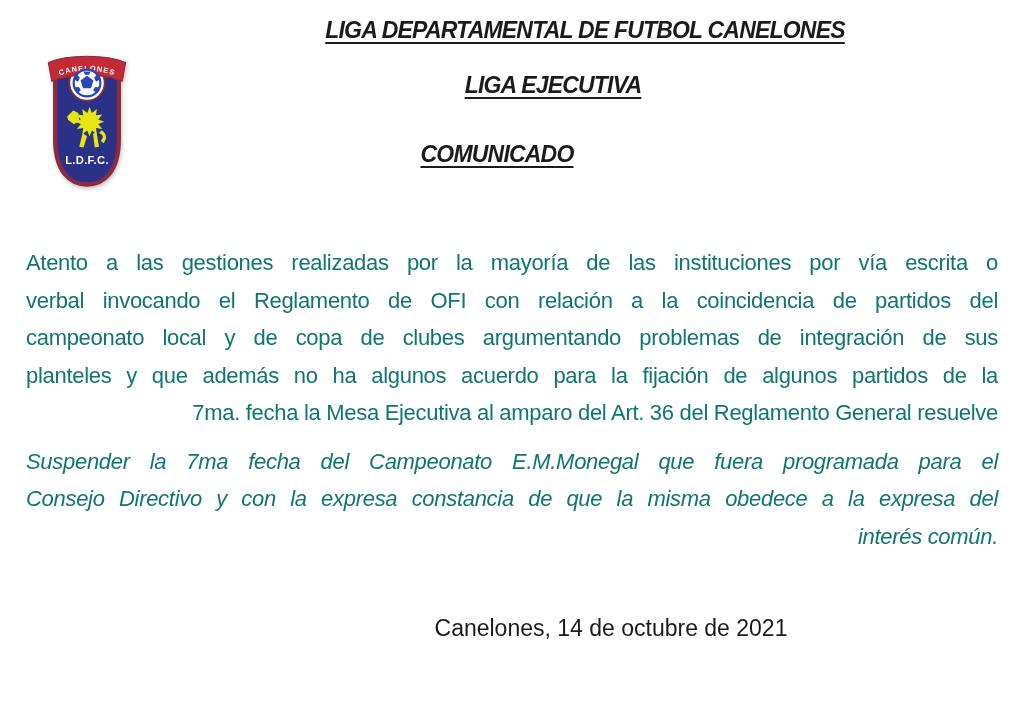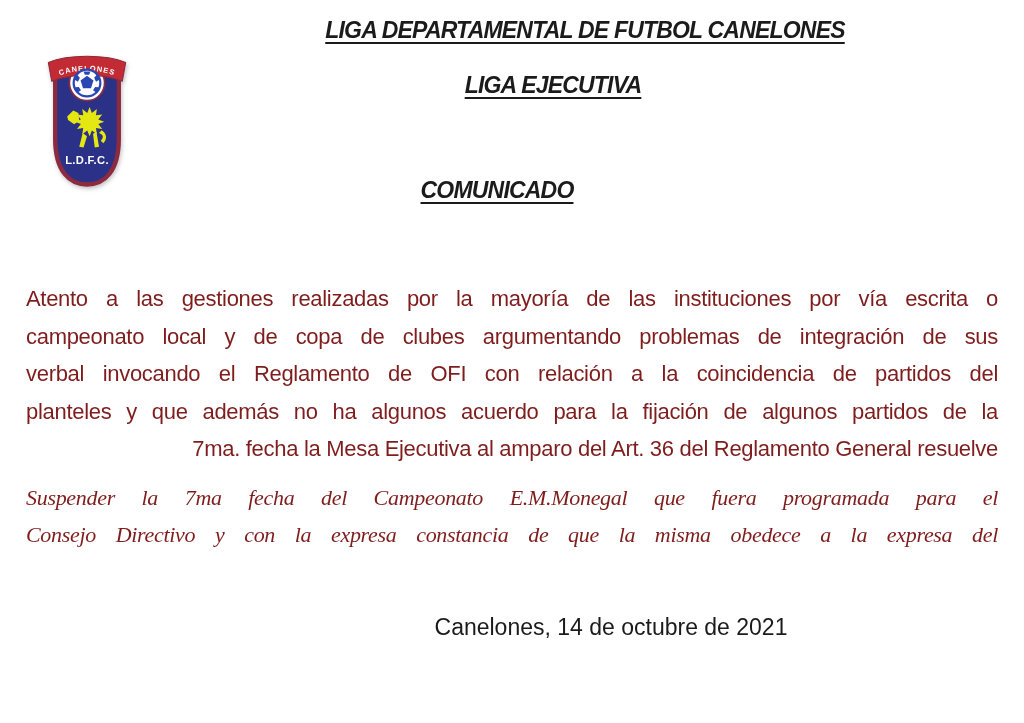--- a/index.html
+++ b/index.html
@@ -49,31 +49,31 @@
     white-space: nowrap;
   }
   .heading > span {
     text-decoration: underline;
     text-decoration-thickness: 2px;
     text-underline-offset: 4px;
     text-align: right;
   }
   .heading-title    { margin-top: 0;    left: 73px;  }
   .heading-subtitle { margin-top: 20px; left: 41px;  }
-  .heading-doc      { margin-top: 70px; left: -15px; }
+  .heading-doc      { margin-top: 34px; left: -15px; }
 
   
   .para { margin-top: 0; }
   .para-considerations { margin-top: 72px; }
-  .para-resolution { margin-top: 11px; font-style: italic; font-family: Liberation Serif, serif; }
+  .para-resolution { margin-top: 11px; font-style: italic; }
   .bline {
     font-size: 22px;
     line-height: 37.5px;
     letter-spacing: -0.3px;
-    color: #7f1d1d;
+    color: #0f766e;
   }
   .jline { text-align: justify; text-align-last: justify; }
   .lline { text-align: right; }
 
   
   .dateline {
     margin-top: 56px;
     font-size: 23px;
     line-height: 35px;
     text-align: center;
@@ -126,26 +126,27 @@
   </div>
   <div class="heading heading-subtitle">
     <span>LIGA EJECUTIVA</span>
   </div>
   <div class="heading heading-doc">
     <span>COMUNICADO</span>
   </div>
 
   <div class="para para-considerations">
     <div class="bline jline">Atento a las gestiones realizadas por la mayoría de las instituciones por vía escrita o</div>
+    <div class="bline jline">verbal invocando el Reglamento de OFI con relación a la coincidencia de partidos del</div>
     <div class="bline jline">campeonato local y de copa de clubes argumentando problemas de integración de sus</div>
-    <div class="bline jline">verbal invocando el Reglamento de OFI con relación a la coincidencia de partidos del</div>
     <div class="bline jline">planteles y que además no ha algunos acuerdo para la fijación de algunos partidos de la</div>
     <div class="bline lline">7ma. fecha la Mesa Ejecutiva al amparo del Art. 36 del Reglamento General resuelve</div>
   </div>
 
   <div class="para para-resolution">
     <div class="bline jline">Suspender la 7ma fecha del Campeonato E.M.Monegal que fuera programada para el</div>
     <div class="bline jline">Consejo Directivo y con la expresa constancia de que la misma obedece a la expresa del</div>
+    <div class="bline lline">interés común.</div>
   </div>
 
   <div class="dateline">Canelones, 14 de octubre de 2021</div>
 
 </div>
 
 </body></html>

